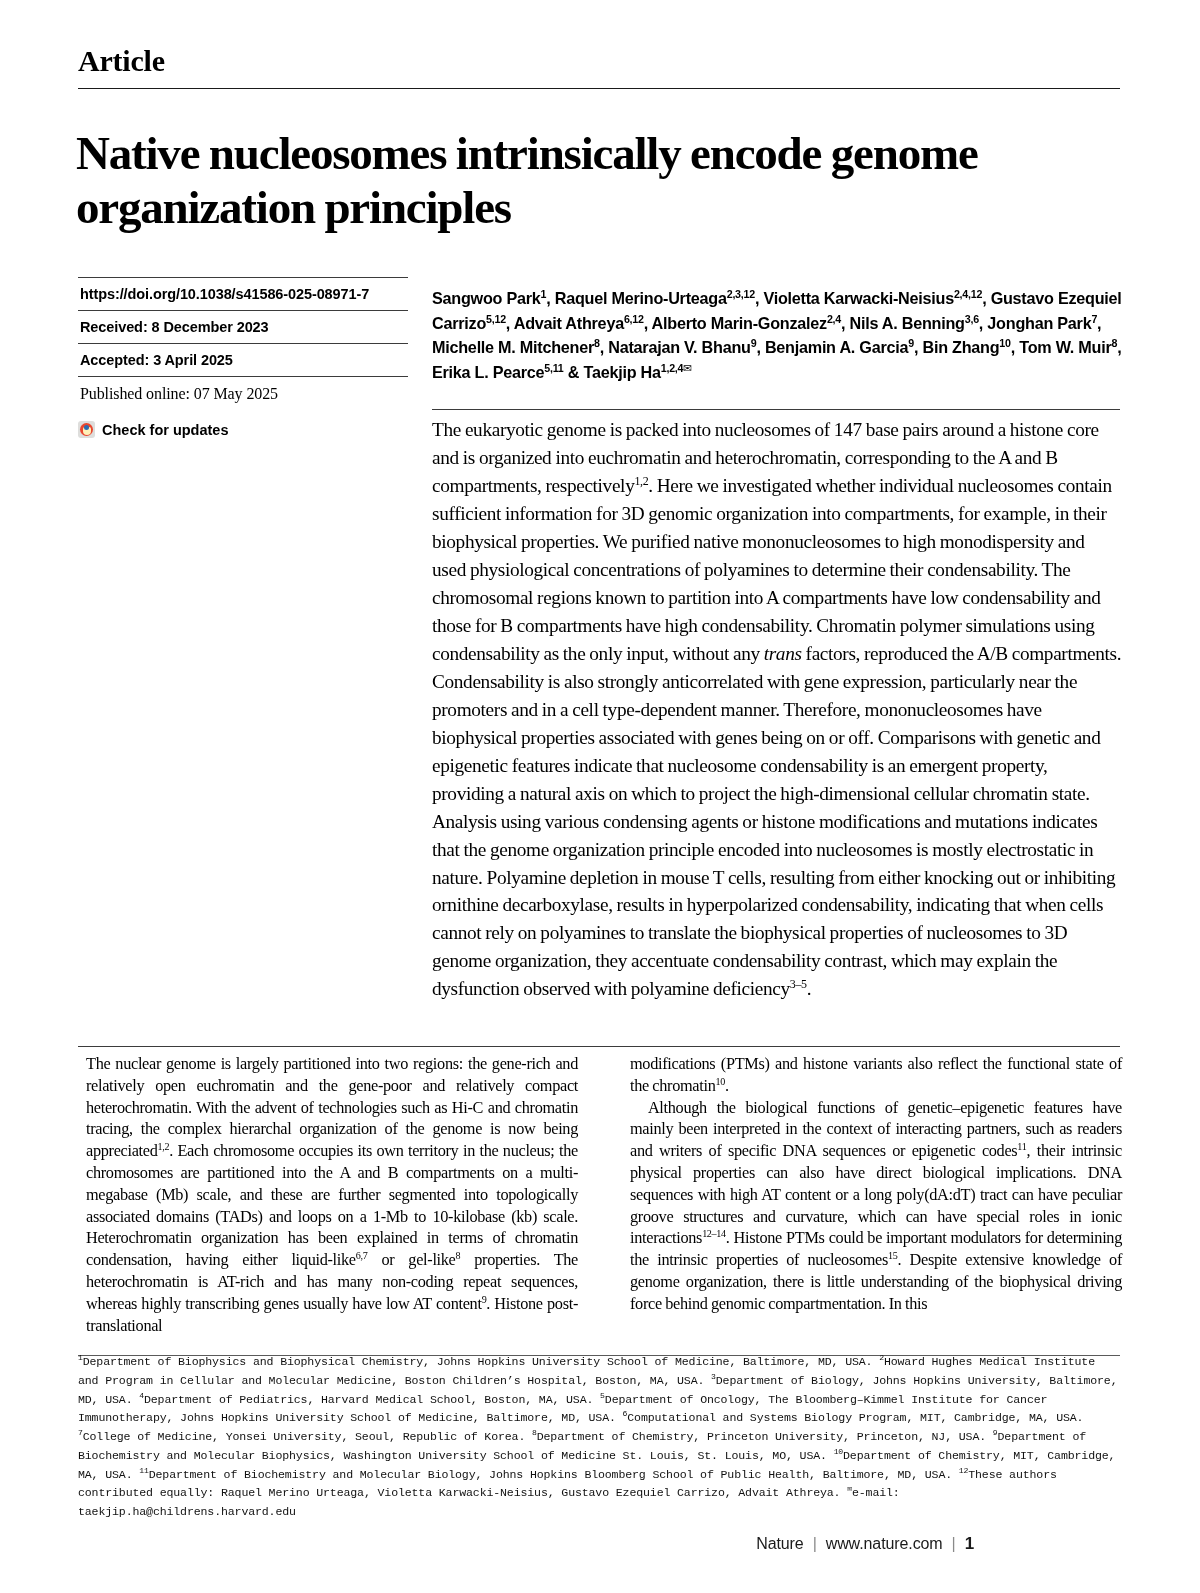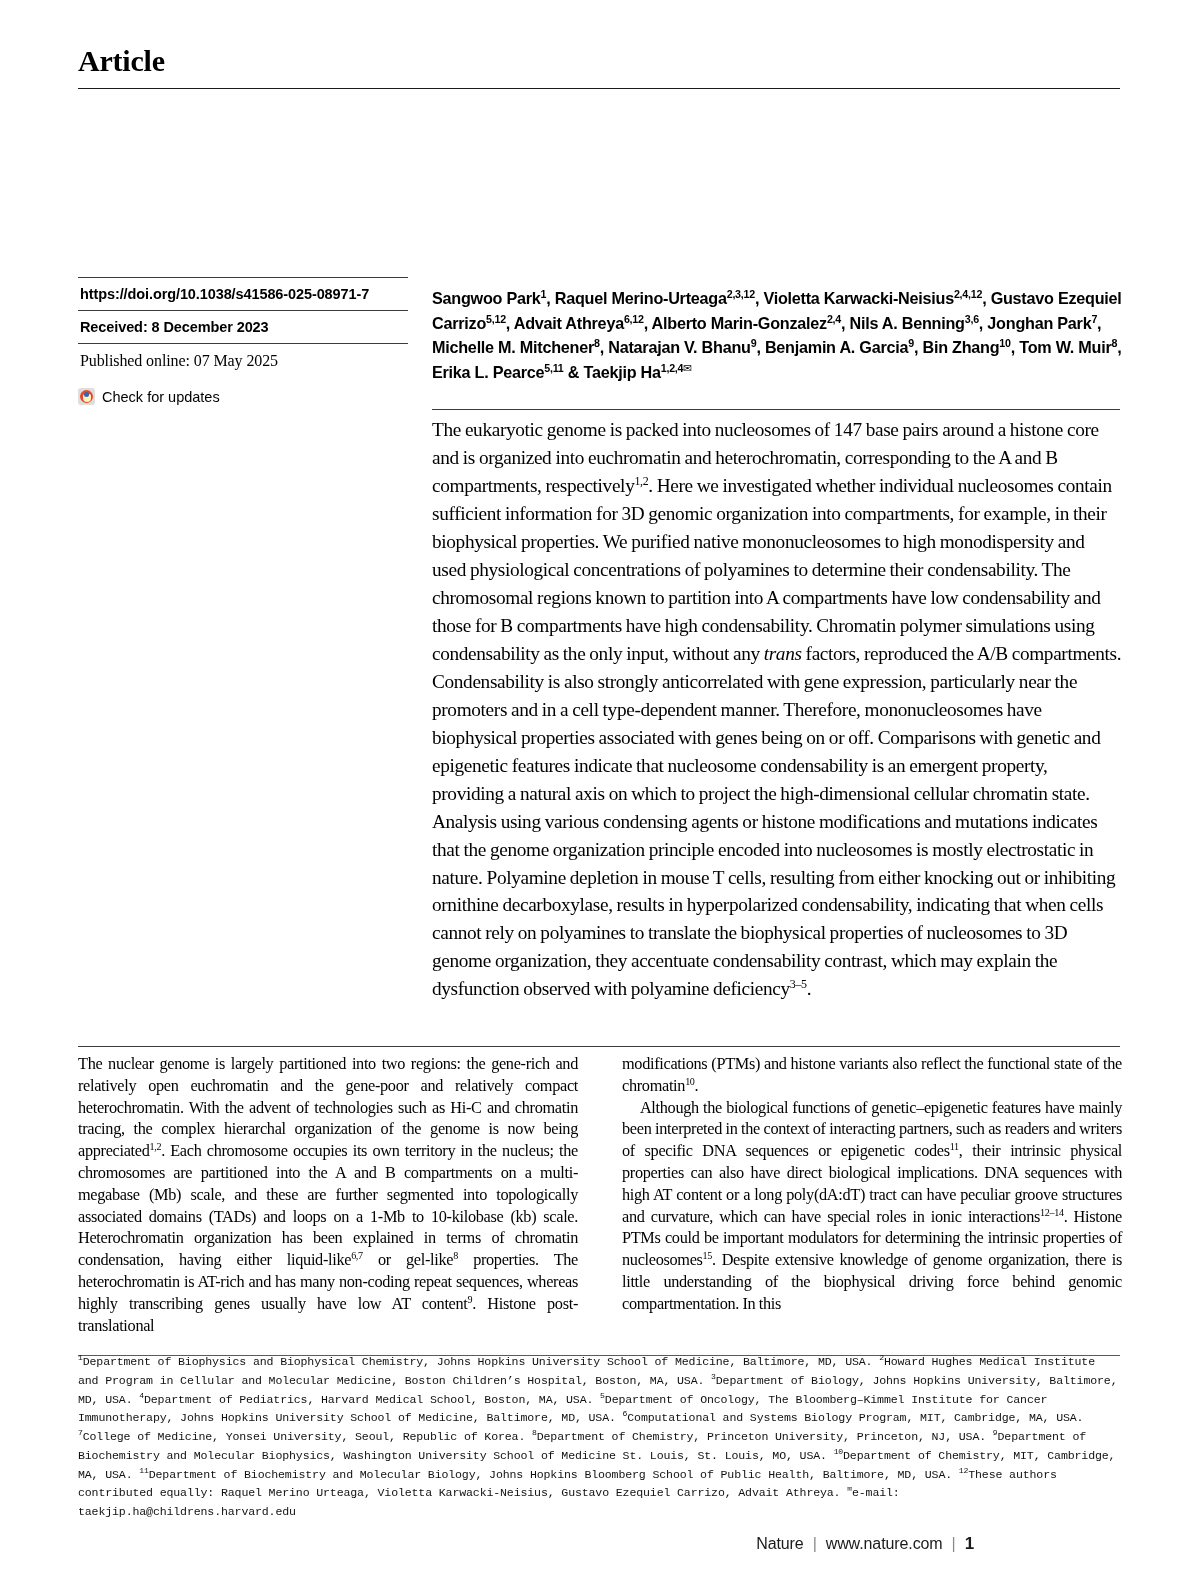--- a/index.html
+++ b/index.html
@@ -74,21 +74,21 @@
     font-size: 16px;
   }
   .meta .row.last {
     border-bottom: 1px solid #3b3b3b;
   }
   .meta .updates {
     display: flex;
     align-items: flex-end;
     gap: 7px;
     padding-top: 10px;
-    font-weight: normal;
+    font-weight: bold;
     font-size: 14.5px;
   }
   .crossmark {
     width: 17px;
     height: 17px;
     border-radius: 3px;
     background: #dededc;
     position: relative;
     flex: 0 0 auto;
     overflow: hidden;
@@ -184,20 +184,21 @@
     gap: 44px;
   }
   .col {
     width: 500px;
     font-size: 16.3px;
     line-height: 1.338;
     text-align: justify;
     letter-spacing: -0.32px;
     word-spacing: -0.35px;
     hyphens: manual;
+    margin-left: 8px;
   }
   .col p { margin: 0; }
   .col p.indent { text-indent: 1.1em; }
 
   
   .affil-rule {
     position: absolute;
     left: 78px;
     top: 1355px;
     width: 1042px;
@@ -240,24 +241,26 @@
   .footer .sep { color: #8a8a8a; }
   .footer .pageno { font-weight: bold; font-size: 17px; }
 </style>
 </head>
 <body>
 
 <div class="page">
 
   <div class="article-kicker">Article</div>
   <div class="rule-under-kicker"></div>
+  <h1 class="title">Native nucleosomes intrinsically encode genome organization principles</h1>
 
   <div class="meta">
     <div class="row">https://doi.org/10.1038/s41586-025-08971-7</div>
     <div class="row">Received: 8 December 2023</div>
+    <div class="row">Accepted: 3 April 2025</div>
     <div class="row serif">Published online: 07 May 2025</div>
     <div class="updates">
       <span class="crossmark">
         <span class="disc"></span>
         <span class="inner"></span>
         <span class="dot"></span>
       </span>
       <span>Check for updates</span>
     </div>
   </div>

